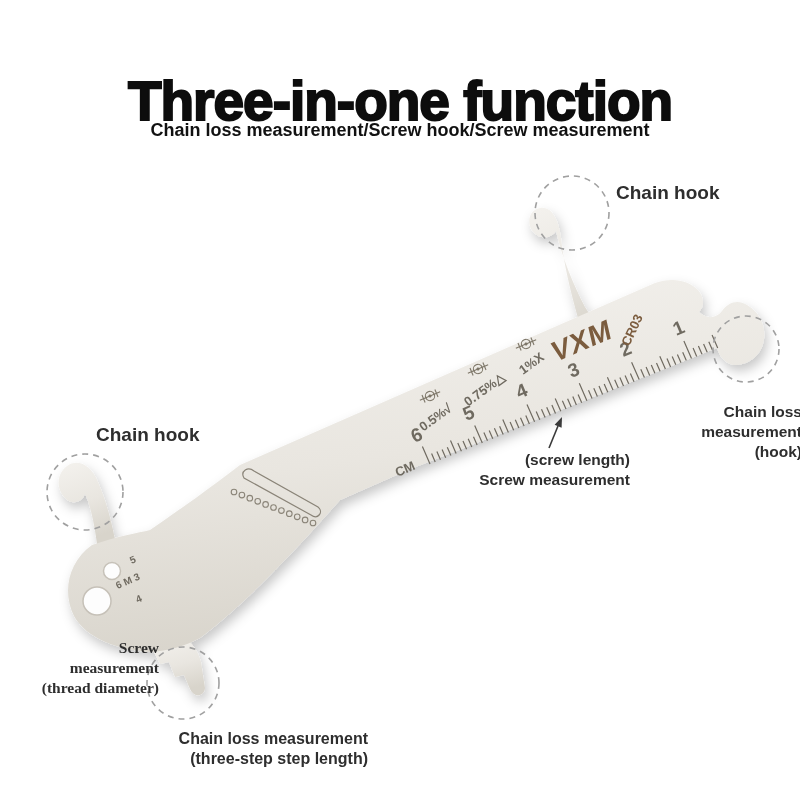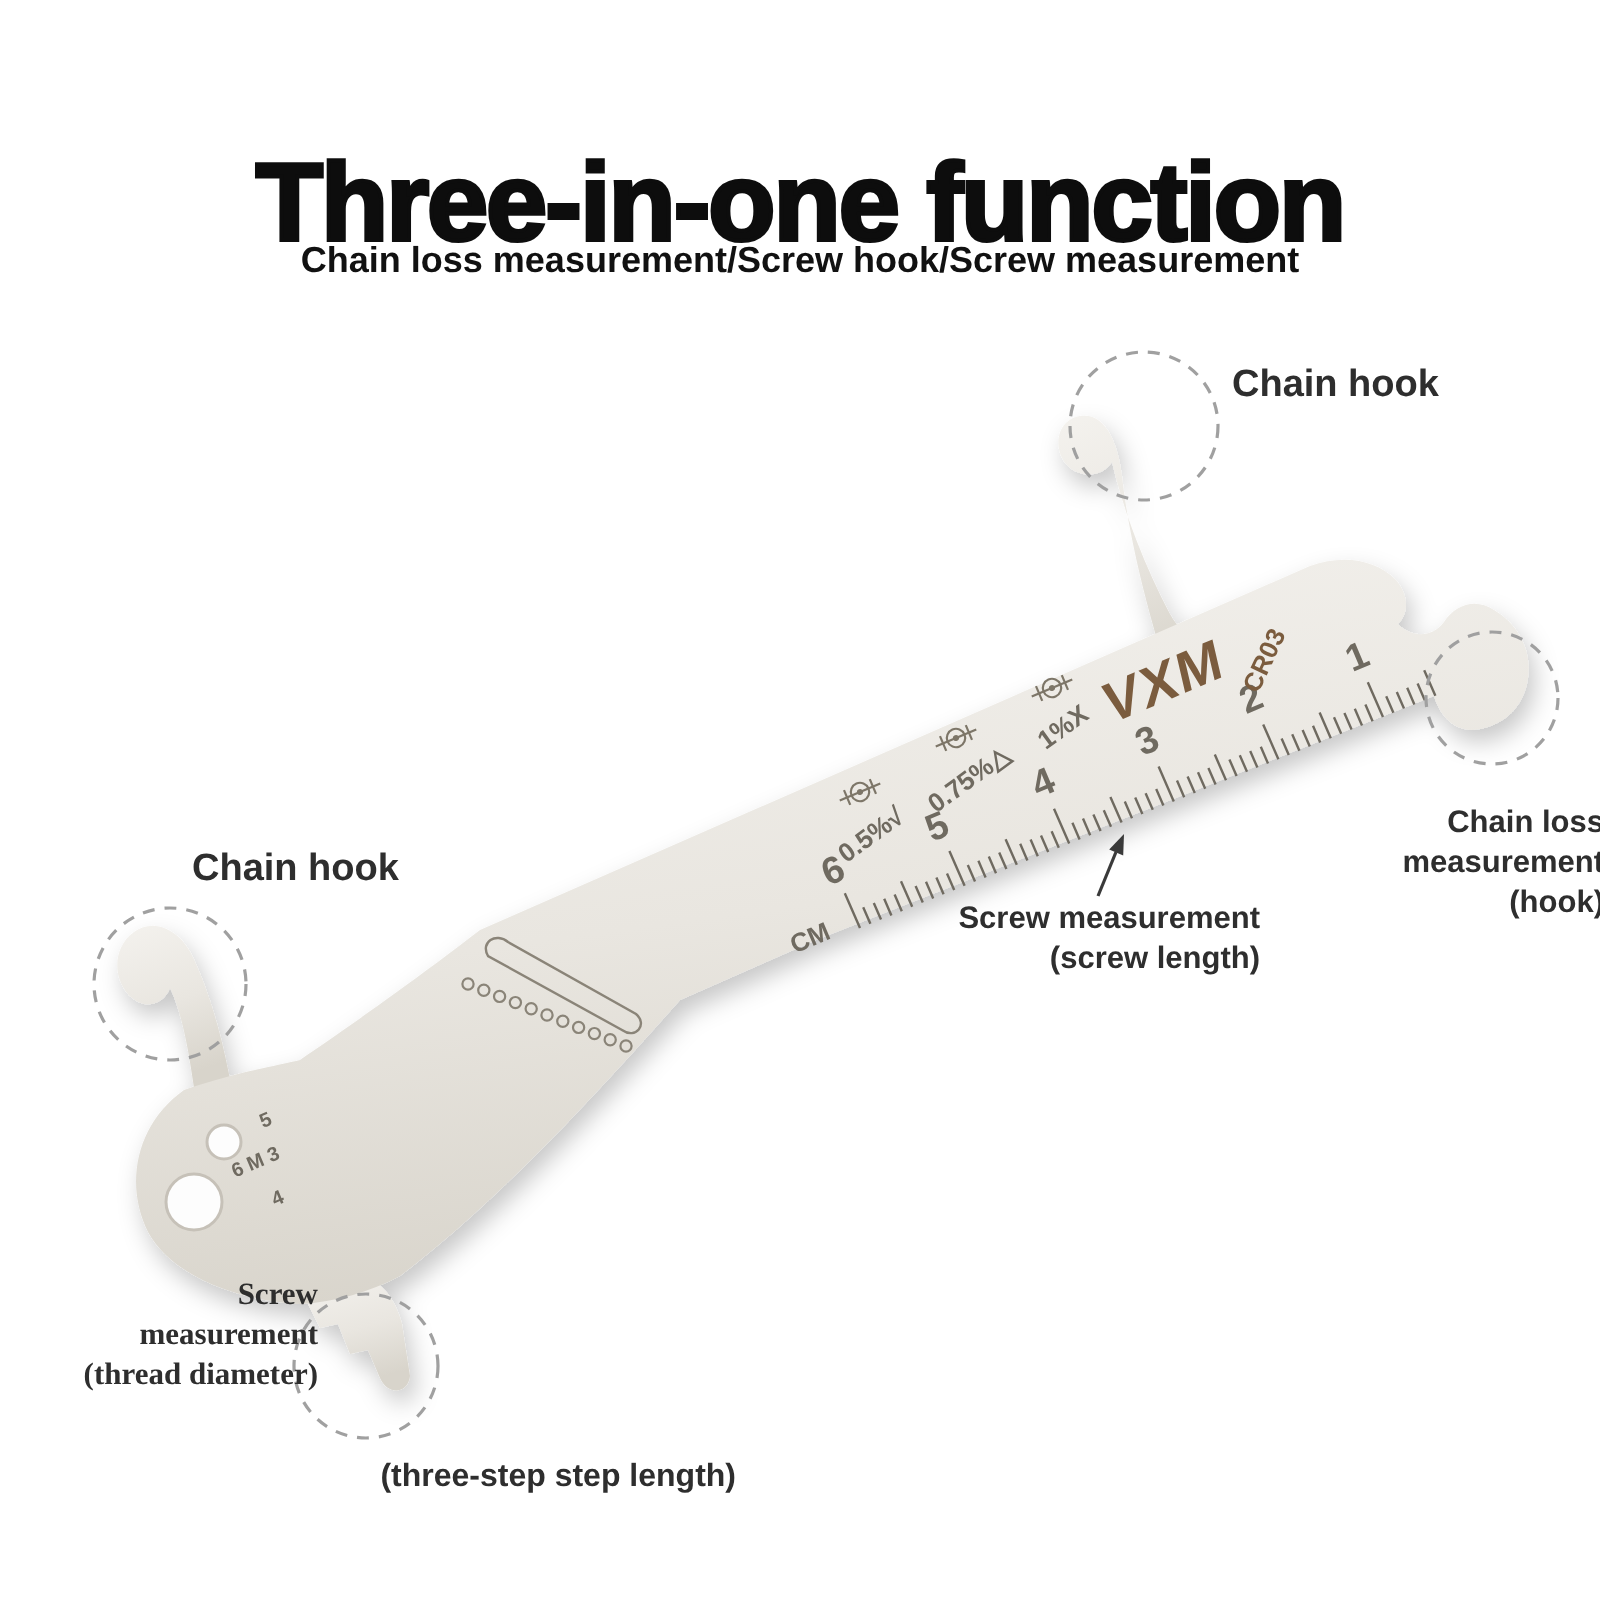--- a/index.html
+++ b/index.html
@@ -146,25 +146,26 @@
 
 <div class="callout" style="left:674px;top:402px;width:128px;">
   <div>Chain loss</div>
   <div>measurement</div>
   <div>(hook)</div>
 </div>
 
 <div class="callout big" style="left:96px;top:423px;">Chain hook</div>
 
 <div class="callout" style="left:462px;top:450px;width:168px;">
+  <div>(screw length)</div>
   <div>Screw measurement</div>
-  <div>(screw length)</div>
 </div>
 
 <div class="callout" style="left:17px;top:638px;width:142px;font-family:Liberation Serif, serif;">
   <div>Screw</div>
   <div>measurement</div>
   <div>(thread diameter)</div>
 </div>
 
 <div class="callout" style="left:128px;top:729px;width:240px;font-size:16px;">
+  <div>Chain loss measurement</div>
   <div>(three-step step length)</div>
 </div>
 
 </body></html>

